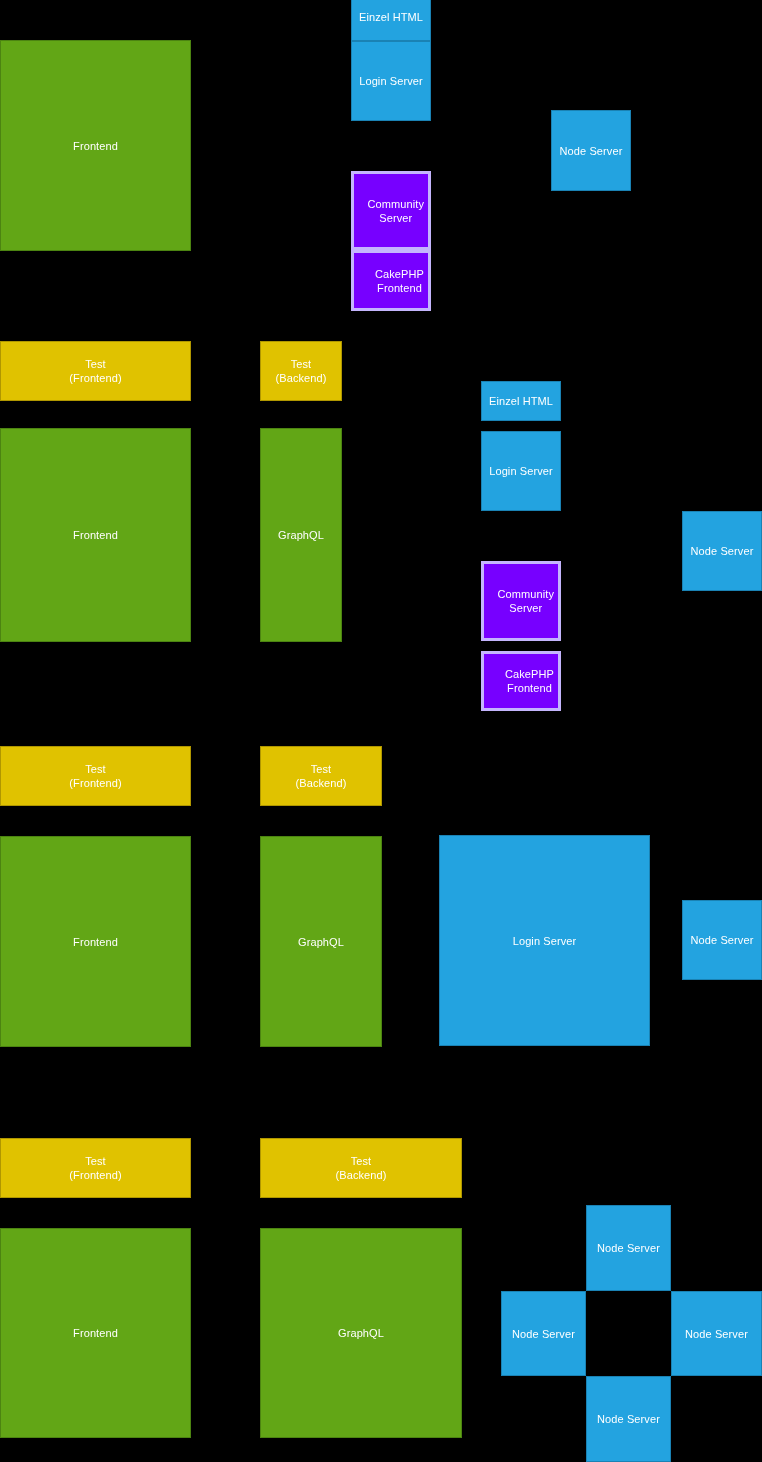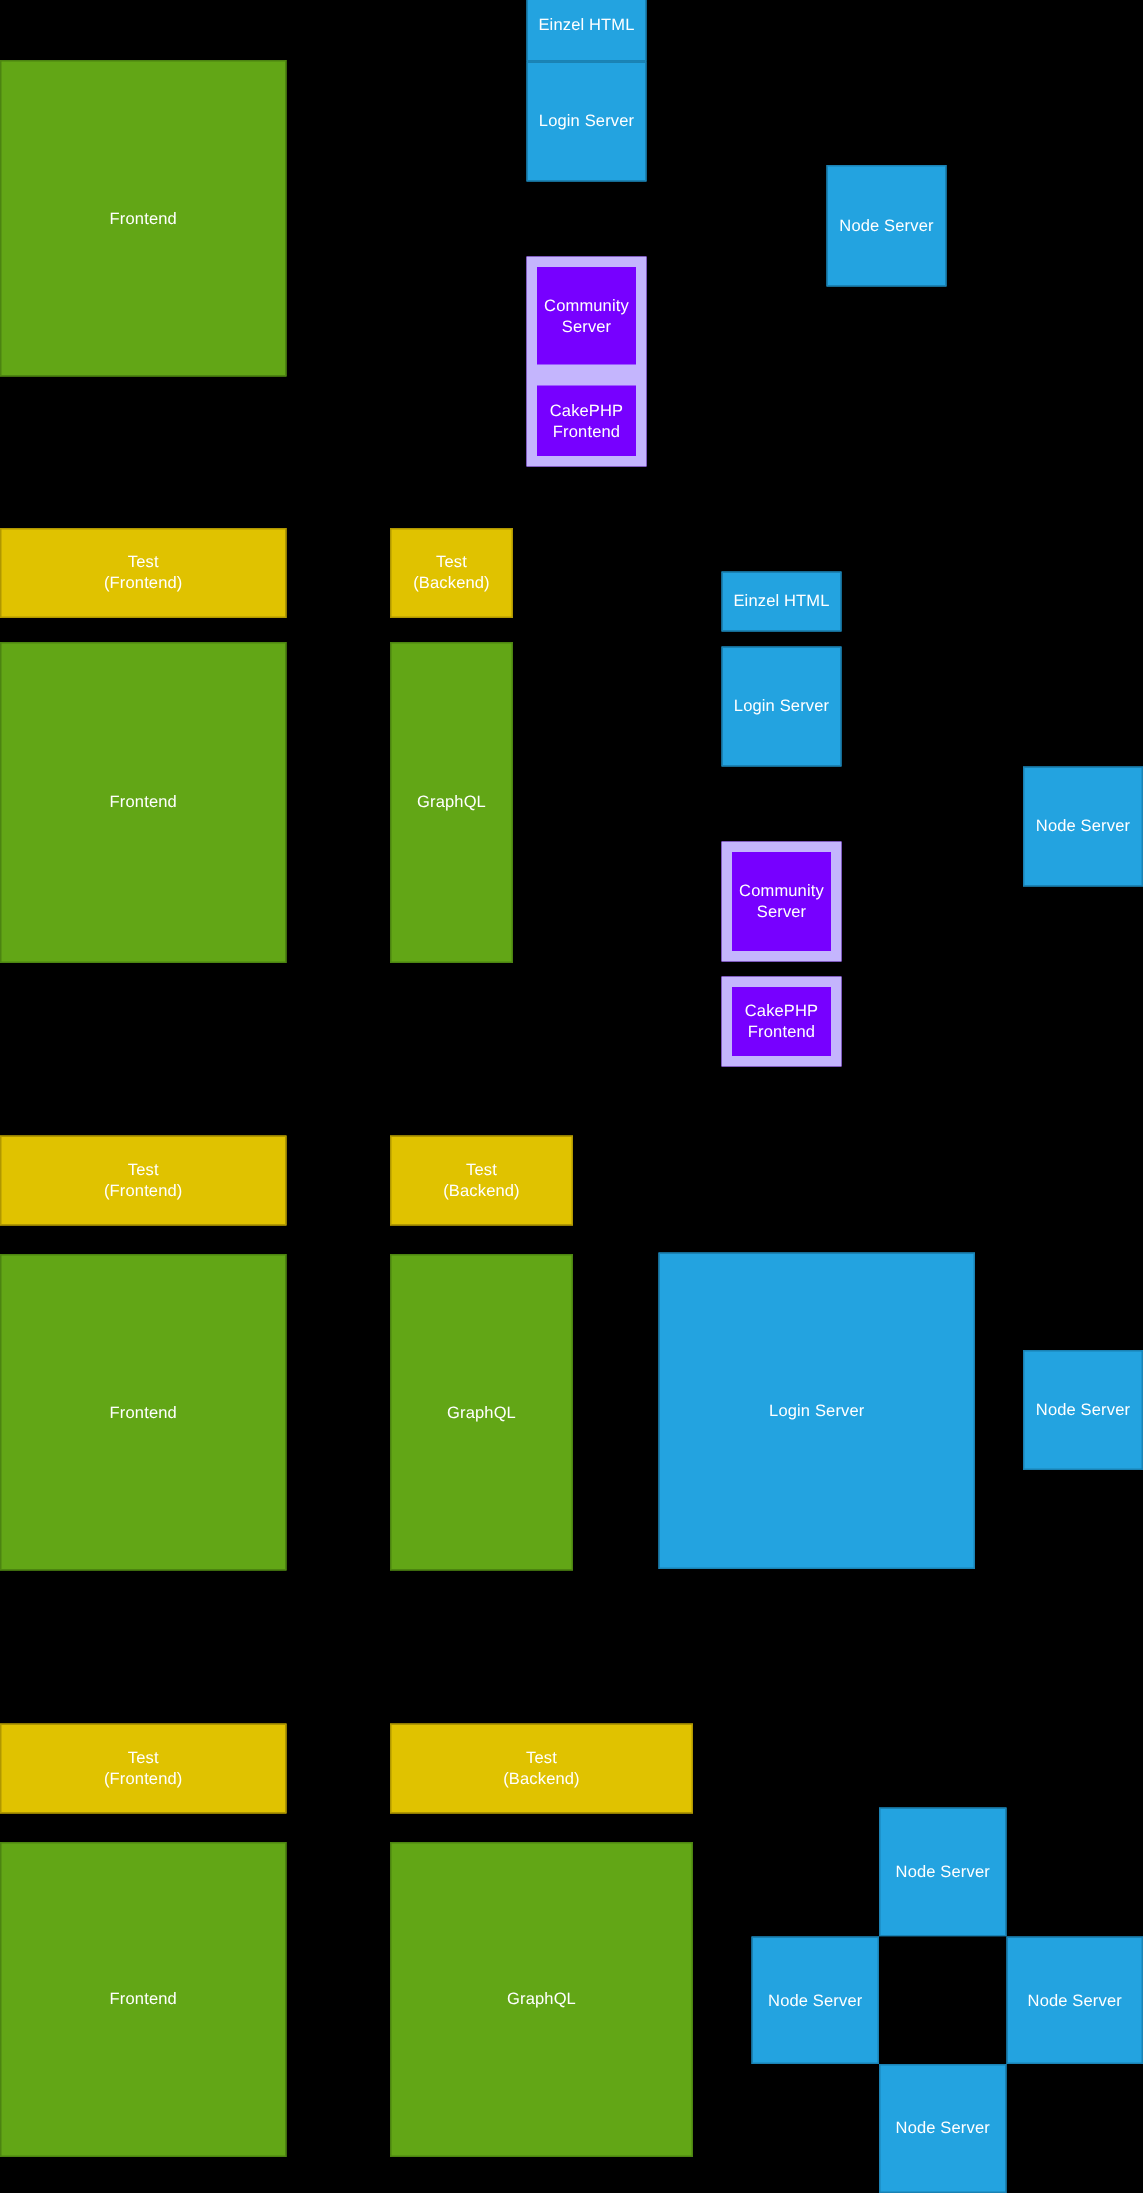--- a/index.html
+++ b/index.html
@@ -32,29 +32,29 @@
     white-space: pre-line;
     overflow: hidden;
   }
   .green {
     background: #62a616;
     border: 1px solid #4c8411;
   }
   .yellow {
     background: #e0c200;
     border: 1px solid #b09700;
-    margin-top: 11px;
   }
   .blue {
     background: #23a3e0;
     border: 1px solid #1a82b4;
   }
   .purple {
     background: #7700ff;
-    border: 7px solid #c4b5fd;
+    border: 3px solid #c4b5fd;
+    justify-content: flex-end;
   }
   .black-gap {
     background: #000000;
     border: none;
   }
   .node .label {
     display: block;
     padding: 0 4px;
     pointer-events: none;
   }

